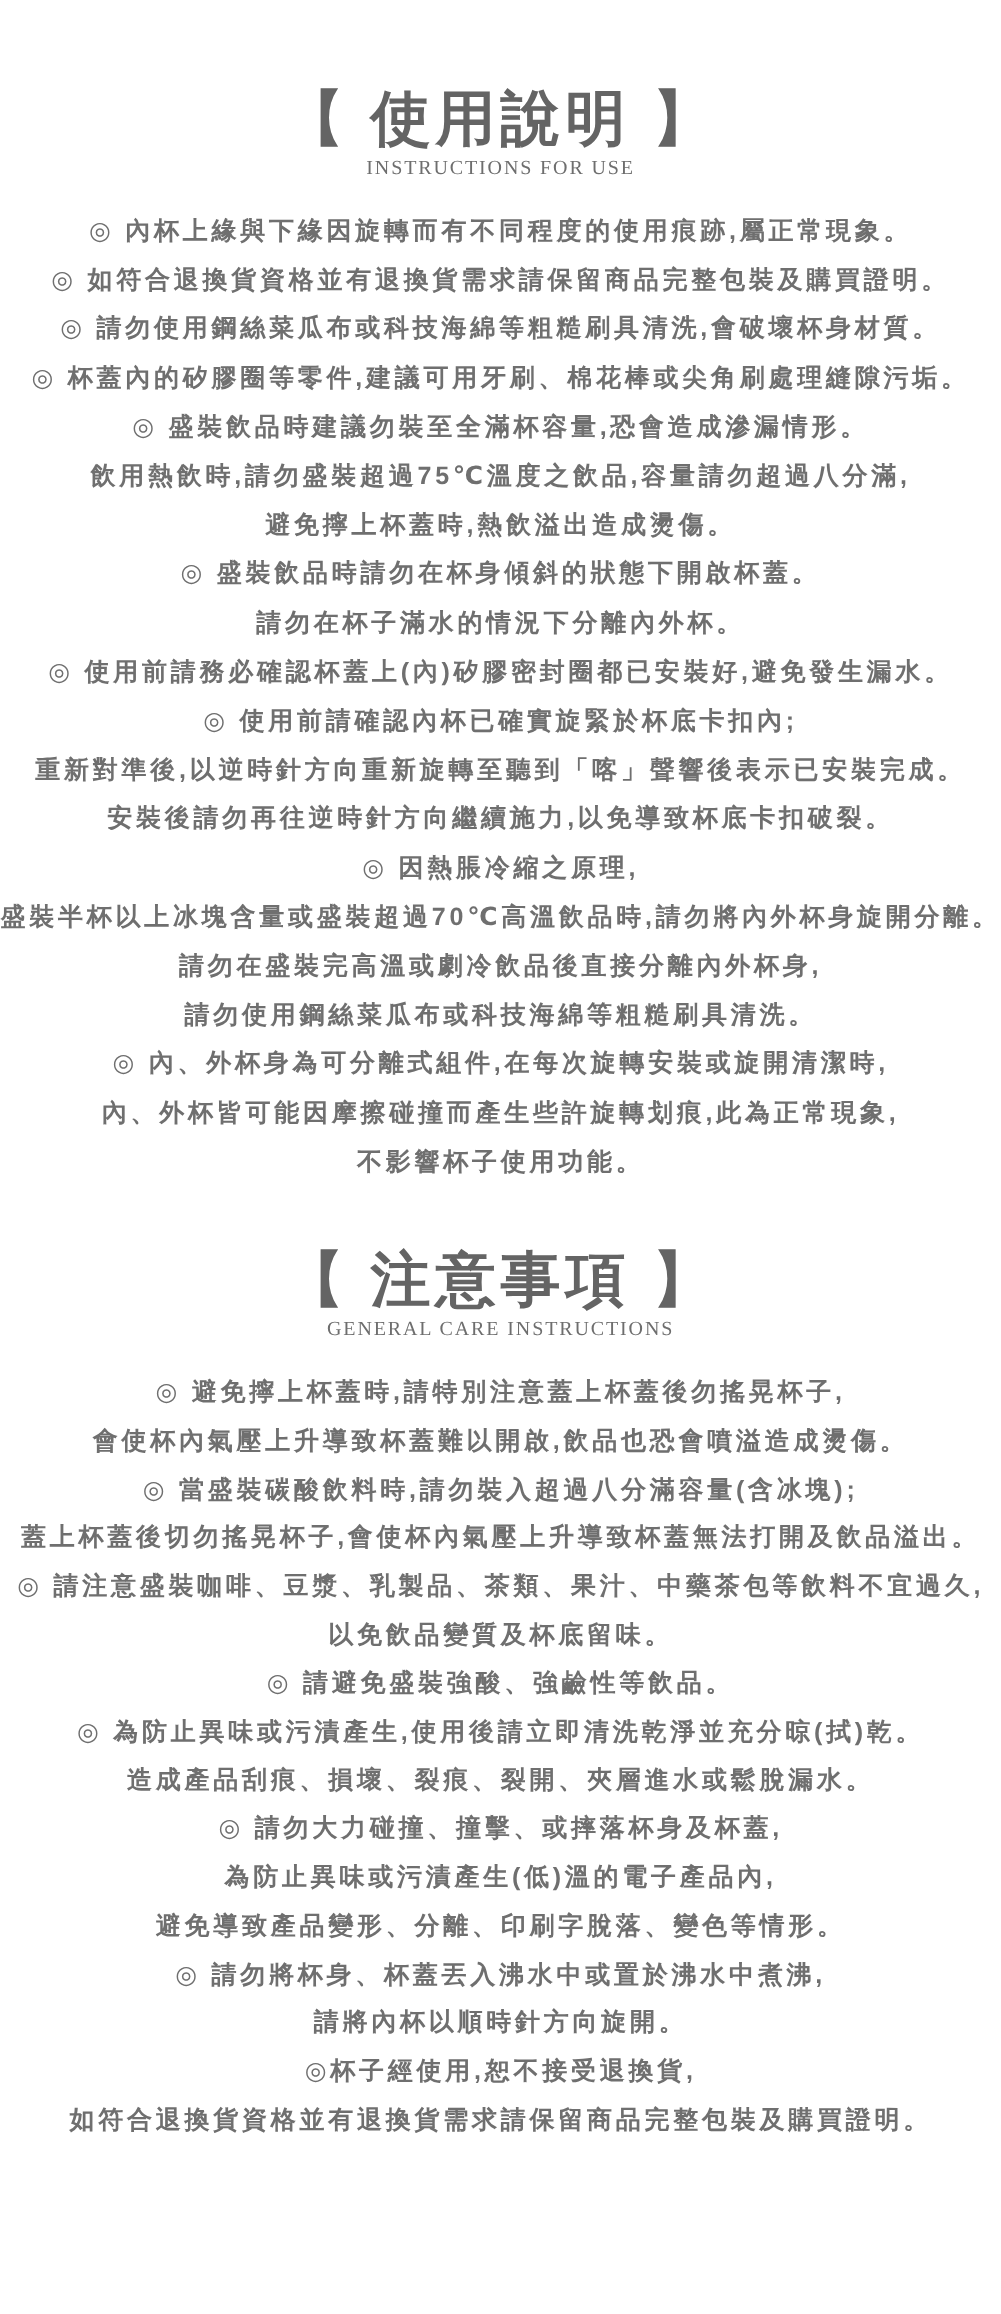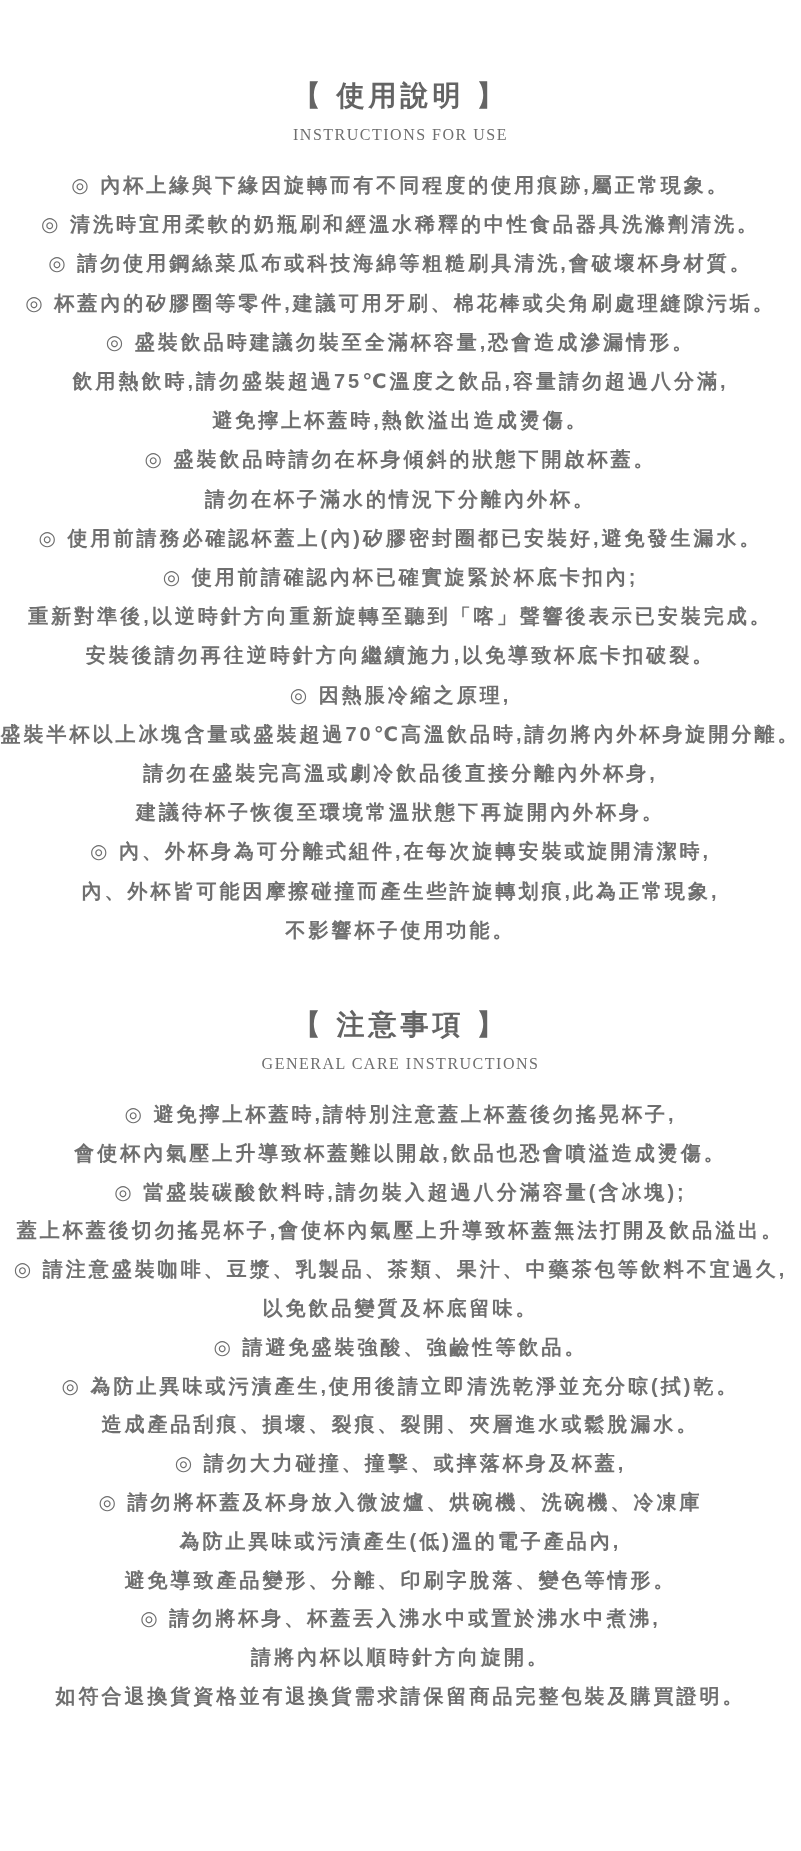--- a/index.html
+++ b/index.html
@@ -12,21 +12,21 @@
     width: 801px;
     height: 1851px;
     margin: 0 auto;
     background: #ffffff;
     overflow: hidden;
     font-family: "Liberation Sans", "DejaVu Sans", sans-serif;
     text-align: center;
   }
   .section-title {
     margin: 0;
-    font-size: 28px;
+    font-size: 48px;
     font-weight: bold;
     letter-spacing: 4px;
     line-height: 44px;
     color: #646464;
   }
   .section-use .section-title { padding-top: 74px; }
   .section-care .section-title { padding-top: 53px; }
   .section-subtitle {
     margin-top: 6px;
     font-family: "Liberation Serif", "DejaVu Serif", serif;
@@ -54,58 +54,58 @@
 </head>
 <body>
 
 <div class="page">
 
   <section class="section-use">
     <h1 class="section-title">【 使用說明 】</h1>
     <div class="section-subtitle">INSTRUCTIONS FOR USE</div>
     <div class="lines">
       <div class="line">◎ 內杯上緣與下緣因旋轉而有不同程度的使用痕跡,屬正常現象。</div>
-      <div class="line">◎ 清洗時宜用柔軟的奶瓶刷和經溫水稀釋的中性食品器具洗滌劑清洗。</div>
+      <div class="line">◎ 如符合退換貨資格並有退換貨需求請保留商品完整包裝及購買證明。</div>
       <div class="line">◎ 請勿使用鋼絲菜瓜布或科技海綿等粗糙刷具清洗,會破壞杯身材質。</div>
       <div class="line">◎ 杯蓋內的矽膠圈等零件,建議可用牙刷、棉花棒或尖角刷處理縫隙污垢。</div>
       <div class="line">◎ 盛裝飲品時建議勿裝至全滿杯容量,恐會造成滲漏情形。</div>
       <div class="line">飲用熱飲時,請勿盛裝超過75℃溫度之飲品,容量請勿超過八分滿,</div>
       <div class="line">避免擰上杯蓋時,熱飲溢出造成燙傷。</div>
       <div class="line">◎ 盛裝飲品時請勿在杯身傾斜的狀態下開啟杯蓋。</div>
       <div class="line">請勿在杯子滿水的情況下分離內外杯。</div>
       <div class="line">◎ 使用前請務必確認杯蓋上(內)矽膠密封圈都已安裝好,避免發生漏水。</div>
       <div class="line">◎ 使用前請確認內杯已確實旋緊於杯底卡扣內;</div>
       <div class="line">重新對準後,以逆時針方向重新旋轉至聽到「喀」聲響後表示已安裝完成。</div>
       <div class="line">安裝後請勿再往逆時針方向繼續施力,以免導致杯底卡扣破裂。</div>
       <div class="line">◎ 因熱脹冷縮之原理,</div>
       <div class="line">盛裝半杯以上冰塊含量或盛裝超過70℃高溫飲品時,請勿將內外杯身旋開分離。</div>
       <div class="line">請勿在盛裝完高溫或劇冷飲品後直接分離內外杯身,</div>
-      <div class="line">建議待杯子恢復至環境常溫狀態下再旋開內外杯身。</div>
+      <div class="line">請勿使用鋼絲菜瓜布或科技海綿等粗糙刷具清洗。</div>
       <div class="line">◎ 內、外杯身為可分離式組件,在每次旋轉安裝或旋開清潔時,</div>
       <div class="line">內、外杯皆可能因摩擦碰撞而產生些許旋轉划痕,此為正常現象,</div>
       <div class="line">不影響杯子使用功能。</div>
     </div>
   </section>
 
   <section class="section-care">
     <h1 class="section-title">【 注意事項 】</h1>
     <div class="section-subtitle">GENERAL CARE INSTRUCTIONS</div>
     <div class="lines">
       <div class="line">◎ 避免擰上杯蓋時,請特別注意蓋上杯蓋後勿搖晃杯子,</div>
       <div class="line">會使杯內氣壓上升導致杯蓋難以開啟,飲品也恐會噴溢造成燙傷。</div>
       <div class="line">◎ 當盛裝碳酸飲料時,請勿裝入超過八分滿容量(含冰塊);</div>
       <div class="line">蓋上杯蓋後切勿搖晃杯子,會使杯內氣壓上升導致杯蓋無法打開及飲品溢出。</div>
       <div class="line">◎ 請注意盛裝咖啡、豆漿、乳製品、茶類、果汁、中藥茶包等飲料不宜過久,</div>
       <div class="line">以免飲品變質及杯底留味。</div>
       <div class="line">◎ 請避免盛裝強酸、強鹼性等飲品。</div>
       <div class="line">◎ 為防止異味或污漬產生,使用後請立即清洗乾淨並充分晾(拭)乾。</div>
       <div class="line">造成產品刮痕、損壞、裂痕、裂開、夾層進水或鬆脫漏水。</div>
       <div class="line">◎ 請勿大力碰撞、撞擊、或摔落杯身及杯蓋,</div>
-      <div class="line">◎ 請勿將杯蓋及杯身放入微波爐、烘碗機、洗碗機、冷凍庫</div>
       <div class="line">為防止異味或污漬產生(低)溫的電子產品內,</div>
       <div class="line">避免導致產品變形、分離、印刷字脫落、變色等情形。</div>
       <div class="line">◎ 請勿將杯身、杯蓋丟入沸水中或置於沸水中煮沸,</div>
       <div class="line">請將內杯以順時針方向旋開。</div>
+      <div class="line">◎杯子經使用,恕不接受退換貨,</div>
       <div class="line">如符合退換貨資格並有退換貨需求請保留商品完整包裝及購買證明。</div>
     </div>
   </section>
 
 </div>
 
 </body></html>

